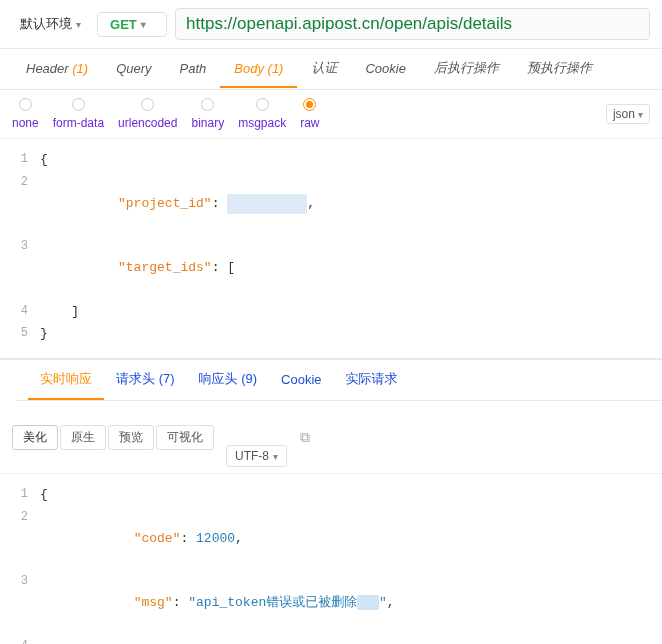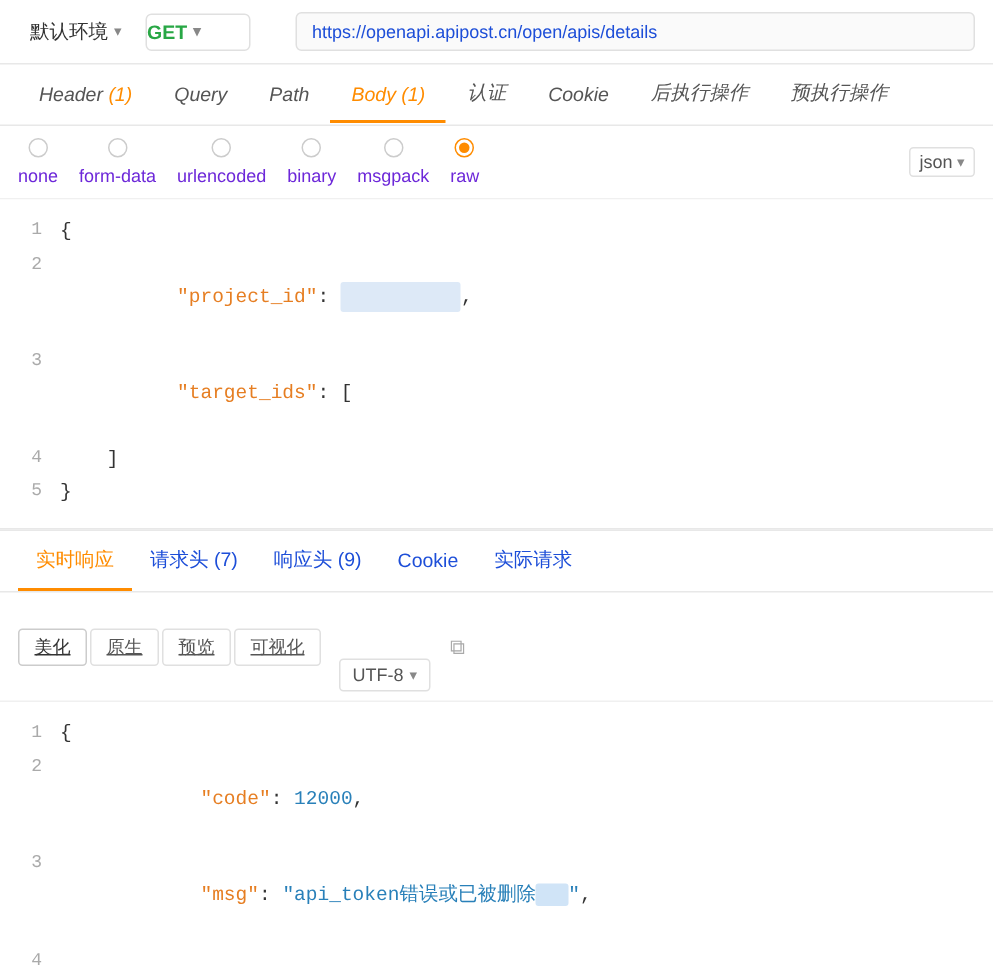--- a/index.html
+++ b/index.html
@@ -24,34 +24,33 @@
       border-radius: 4px;
     }
     .method-selector {
       display: flex;
       align-items: center;
       gap: 4px;
       color: #28a745;
       font-weight: 600;
       font-size: 13px;
       cursor: pointer;
-      padding: 4px 0;
+      padding: 4px 12px;
       border: 1px solid #e0e0e0;
       border-radius: 4px;
       min-width: 70px;
     }
     .url-input {
       flex: 1;
       padding: 5px 10px;
       border: 1px solid #e0e0e0;
       border-radius: 4px;
-      font-size: 12px;
-      color: #1d4ed8;
+      font-size: 17px;
+      color: #15803d;
       background: #fafafa;
-      margin-left: 22px;
     }
 
     
     .tabs-row {
       display: flex;
       align-items: center;
       padding: 0 12px;
       border-bottom: 1px solid #e8e8e8;
       gap: 0;
     }
@@ -160,20 +159,21 @@
     
     .response-section {
       border-top: 1px solid #e8e8e8;
     }
     .response-tabs {
       display: flex;
       align-items: center;
       padding: 0 12px;
       border-bottom: 1px solid #e8e8e8;
       gap: 0;
+      margin-left: 16px;
     }
     .resp-tab {
       padding: 10px 12px;
       font-size: 13px;
       color: #1d4ed8;
       cursor: pointer;
       border-bottom: 2px solid transparent;
       white-space: nowrap;
     }
     .resp-tab.active {
@@ -190,21 +190,20 @@
       border-bottom: 1px solid #f0f0f0;
     }
     .fmt-btn {
       padding: 3px 10px;
       font-size: 12px;
       color: #555;
       border: 1px solid #e0e0e0;
       border-radius: 3px;
       cursor: pointer;
       background: #fff;
-      text-decoration: underline;
     }
     .fmt-btn.active {
       background: #fff;
       color: #333;
       border-color: #ccc;
     }
     .encoding-select {
       display: flex;
       align-items: center;
       gap: 4px;

